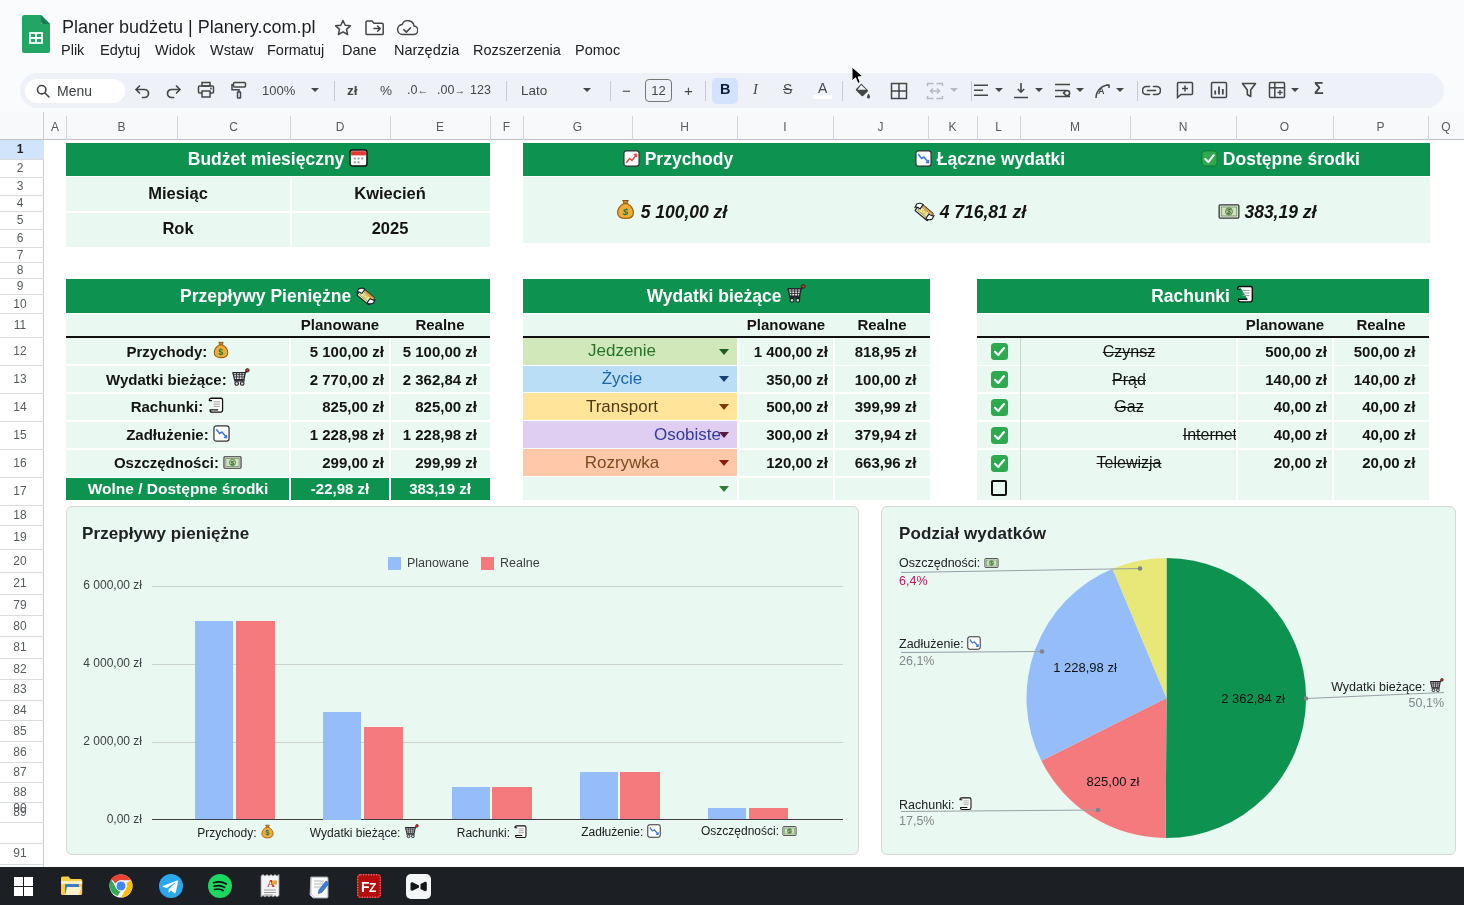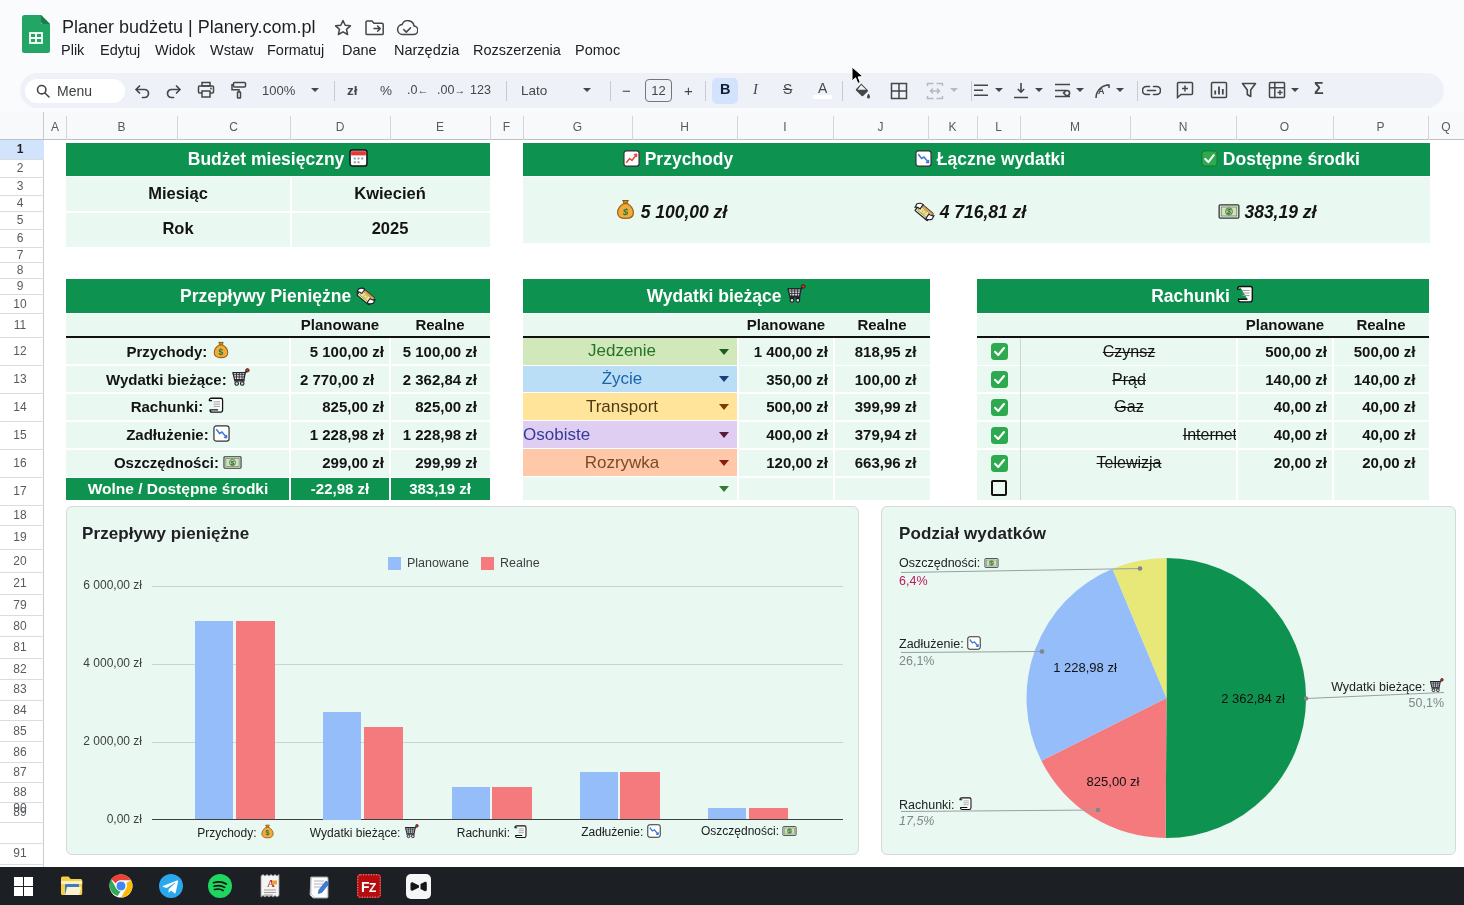--- a/index.html
+++ b/index.html
@@ -364,21 +364,21 @@
 <div class="abs vnum" style="left:390px;top:338px;width:87px;height:27.5px;line-height:27.5px;">5 100,00 zł</div>
 <div class="abs cellb" style="left:66px;top:365.5px;width:224px;height:27.5px;line-height:27.5px;text-align:center;">Wydatki bieżące: <svg width="19" height="19" viewBox="0 0 20 20" style="vertical-align:-2px">
       <path d="M16.6 3.2 L13.8 5.8" stroke="#2b2b2b" stroke-width="1.8"></path>
       <circle cx="17.3" cy="2.4" r="1.8" fill="#e02b20" stroke="#1a1a1a" stroke-width="0.8"></circle>
       <path d="M2 4.8 h13 l-1.4 7.4 h-9.8 Z" fill="#ececec" stroke="#26262e" stroke-width="1.4" stroke-linejoin="round"></path>
       <path d="M3.1 7 h11.4 M3.7 9.4 h10.4 M5.8 5 v7 M8.7 5 v7 M11.6 5 v7" stroke="#26262e" stroke-width="0.9"></path>
       <path d="M3.2 13.5 h11.2" stroke="#26262e" stroke-width="1.5"></path>
       <circle cx="6" cy="16.3" r="1.9" fill="#d8d8d8" stroke="#16161e" stroke-width="1.1"></circle>
       <circle cx="11.8" cy="16.3" r="1.9" fill="#d8d8d8" stroke="#16161e" stroke-width="1.1"></circle>
     </svg></div>
-<div class="abs vnum" style="left:290px;top:365.5px;width:94px;height:27.5px;line-height:27.5px;text-align:center;">2 770,00 zł</div>
+<div class="abs vnum" style="left:290px;top:365.5px;width:94px;height:27.5px;line-height:27.5px;">2 770,00 zł</div>
 <div class="abs vnum" style="left:390px;top:365.5px;width:87px;height:27.5px;line-height:27.5px;">2 362,84 zł</div>
 <div class="abs cellb" style="left:66px;top:393px;width:224px;height:28px;line-height:28px;text-align:center;">Rachunki: <svg width="18" height="18" viewBox="0 0 20 20" style="vertical-align:-2px">
       <path d="M5 2.5 c-1.8 0 -2.6 1.2 -2.4 2.6 h3 M5 2.5 h10.5 c1.2 0 1.8 .9 1.8 2 v11 c0 1.6 -1 2.4 -2.2 2.4 h-9.6 c-1.5 0 -2.3 -1 -2.1 -2.6 h9" fill="#fdfdfd" stroke="#111" stroke-width="1.4" stroke-linejoin="round"></path>
       <path d="M7.5 6.5 h7 M7.5 9 h7 M7.5 11.5 h7" stroke="#9e9e9e" stroke-width="1.1"></path>
     </svg></div>
 <div class="abs vnum" style="left:290px;top:393px;width:94px;height:28px;line-height:28px;">825,00 zł</div>
 <div class="abs vnum" style="left:390px;top:393px;width:87px;height:28px;line-height:28px;">825,00 zł</div>
 <div class="abs cellb" style="left:66px;top:421px;width:224px;height:28px;line-height:28px;text-align:center;">Zadłużenie: <svg width="17" height="17" viewBox="0 0 18 18" style="vertical-align:-2px">
       <rect x="1" y="1" width="16" height="16" rx="2.5" fill="#fff" stroke="#333" stroke-width="1.3"></rect>
       <path d="M3.5 4.5 L7 9 L9.5 7.5 L14.5 13.5" fill="none" stroke="#3d78d6" stroke-width="1.6"></path>
@@ -425,23 +425,23 @@
 <div class="abs vnum" style="left:738px;top:338.0px;width:90px;height:27.5px;line-height:27.5px;">1 400,00 zł</div>
 <div class="abs vnum" style="left:834px;top:338.0px;width:82.5px;height:27.5px;line-height:27.5px;">818,95 zł</div>
 <div class="abs" style="left:523px;top:365.5px;width:215px;height:26.5px;background:#b9def5;padding-right:17px;line-height:26.5px;text-align:center;font-size:17px;color:#1c64ac;">Życie</div>
 <div class="abs" style="left:719px;top:376.25px;width:0;height:0;border-left:5px solid transparent;border-right:5px solid transparent;border-top:6px solid #173f7a;"></div>
 <div class="abs vnum" style="left:738px;top:365.5px;width:90px;height:27.5px;line-height:27.5px;">350,00 zł</div>
 <div class="abs vnum" style="left:834px;top:365.5px;width:82.5px;height:27.5px;line-height:27.5px;">100,00 zł</div>
 <div class="abs" style="left:523px;top:393.0px;width:215px;height:27px;background:#ffe49a;padding-right:17px;line-height:27px;text-align:center;font-size:17px;color:#4e3a17;">Transport</div>
 <div class="abs" style="left:719px;top:404.0px;width:0;height:0;border-left:5px solid transparent;border-right:5px solid transparent;border-top:6px solid #7a3b06;"></div>
 <div class="abs vnum" style="left:738px;top:393.0px;width:90px;height:28px;line-height:28px;">500,00 zł</div>
 <div class="abs vnum" style="left:834px;top:393.0px;width:82.5px;height:28px;line-height:28px;">399,99 zł</div>
-<div class="abs" style="left:523px;top:421.0px;width:215px;height:27px;background:#dfcdf2;padding-right:17px;line-height:27px;text-align:left;font-size:17px;color:#333c99;">Osobiste</div>
+<div class="abs" style="left:523px;top:421.0px;width:215px;height:27px;background:#dfcdf2;padding-right:17px;line-height:27px;text-align:right;font-size:17px;color:#333c99;">Osobiste</div>
 <div class="abs" style="left:719px;top:432.0px;width:0;height:0;border-left:5px solid transparent;border-right:5px solid transparent;border-top:6px solid #5c1a3a;"></div>
-<div class="abs vnum" style="left:738px;top:421.0px;width:90px;height:28px;line-height:28px;">400,00 zł</div>
+<div class="abs vnum" style="left:738px;top:421.0px;width:90px;height:28px;line-height:28px;">300,00 zł</div>
 <div class="abs vnum" style="left:834px;top:421.0px;width:82.5px;height:28px;line-height:28px;">379,94 zł</div>
 <div class="abs" style="left:523px;top:449.0px;width:215px;height:27px;background:#ffc8a8;padding-right:17px;line-height:27px;text-align:center;font-size:17px;color:#7b4b22;">Rozrywka</div>
 <div class="abs" style="left:719px;top:460.0px;width:0;height:0;border-left:5px solid transparent;border-right:5px solid transparent;border-top:6px solid #8b1a0f;"></div>
 <div class="abs vnum" style="left:738px;top:449.0px;width:90px;height:28px;line-height:28px;">120,00 zł</div>
 <div class="abs vnum" style="left:834px;top:449.0px;width:82.5px;height:28px;line-height:28px;">663,96 zł</div>
 <div class="abs" style="left:523px;top:477px;width:215px;height:23px;background:#e9f8f0;"></div>
 <div class="abs" style="left:719px;top:486px;width:0;height:0;border-left:5px solid transparent;border-right:5px solid transparent;border-top:6px solid #2e7d32;"></div>
 <div class="abs" style="left:738px;top:364.75px;width:192px;height:1.5px;background:#fff;"></div>
 <div class="abs" style="left:738px;top:392.25px;width:192px;height:1.5px;background:#fff;"></div>
 <div class="abs" style="left:738px;top:420.25px;width:192px;height:1.5px;background:#fff;"></div>
@@ -585,21 +585,21 @@
 <div class="abs" style="left:899px;top:636px;font-size:12.5px;color:#202124;">Zadłużenie: <svg width="14" height="14" viewBox="0 0 18 18" style="vertical-align:-2px">
       <rect x="1" y="1" width="16" height="16" rx="2.5" fill="#fff" stroke="#333" stroke-width="1.3"></rect>
       <path d="M3.5 4.5 L7 9 L9.5 7.5 L14.5 13.5" fill="none" stroke="#3d78d6" stroke-width="1.6"></path>
       <path d="M14.5 13.5 l-3 -.5 M14.5 13.5 l-.3 -3" stroke="#3d78d6" stroke-width="1.4"></path>
     </svg></div>
 <div class="abs" style="left:899px;top:654px;font-size:12.5px;color:#80868b;">26,1%</div>
 <div class="abs" style="left:899px;top:796px;font-size:12.5px;color:#202124;">Rachunki: <svg width="15" height="15" viewBox="0 0 20 20" style="vertical-align:-2px">
       <path d="M5 2.5 c-1.8 0 -2.6 1.2 -2.4 2.6 h3 M5 2.5 h10.5 c1.2 0 1.8 .9 1.8 2 v11 c0 1.6 -1 2.4 -2.2 2.4 h-9.6 c-1.5 0 -2.3 -1 -2.1 -2.6 h9" fill="#fdfdfd" stroke="#111" stroke-width="1.4" stroke-linejoin="round"></path>
       <path d="M7.5 6.5 h7 M7.5 9 h7 M7.5 11.5 h7" stroke="#9e9e9e" stroke-width="1.1"></path>
     </svg></div>
-<div class="abs" style="left:899px;top:814px;font-size:12.5px;color:#80868b;font-style:italic;">17,5%</div>
+<div class="abs" style="left:899px;top:814px;font-size:12.5px;color:#80868b;">17,5%</div>
 <div class="abs" style="left:1284px;top:678px;width:160px;text-align:right;font-size:12.5px;color:#202124;">Wydatki bieżące: <svg width="15" height="15" viewBox="0 0 20 20" style="vertical-align:-2px">
       <path d="M16.6 3.2 L13.8 5.8" stroke="#2b2b2b" stroke-width="1.8"></path>
       <circle cx="17.3" cy="2.4" r="1.8" fill="#e02b20" stroke="#1a1a1a" stroke-width="0.8"></circle>
       <path d="M2 4.8 h13 l-1.4 7.4 h-9.8 Z" fill="#ececec" stroke="#26262e" stroke-width="1.4" stroke-linejoin="round"></path>
       <path d="M3.1 7 h11.4 M3.7 9.4 h10.4 M5.8 5 v7 M8.7 5 v7 M11.6 5 v7" stroke="#26262e" stroke-width="0.9"></path>
       <path d="M3.2 13.5 h11.2" stroke="#26262e" stroke-width="1.5"></path>
       <circle cx="6" cy="16.3" r="1.9" fill="#d8d8d8" stroke="#16161e" stroke-width="1.1"></circle>
       <circle cx="11.8" cy="16.3" r="1.9" fill="#d8d8d8" stroke="#16161e" stroke-width="1.1"></circle>
     </svg></div>
 <div class="abs" style="left:1284px;top:696px;width:160px;text-align:right;font-size:12.5px;color:#80868b;">50,1%</div>

